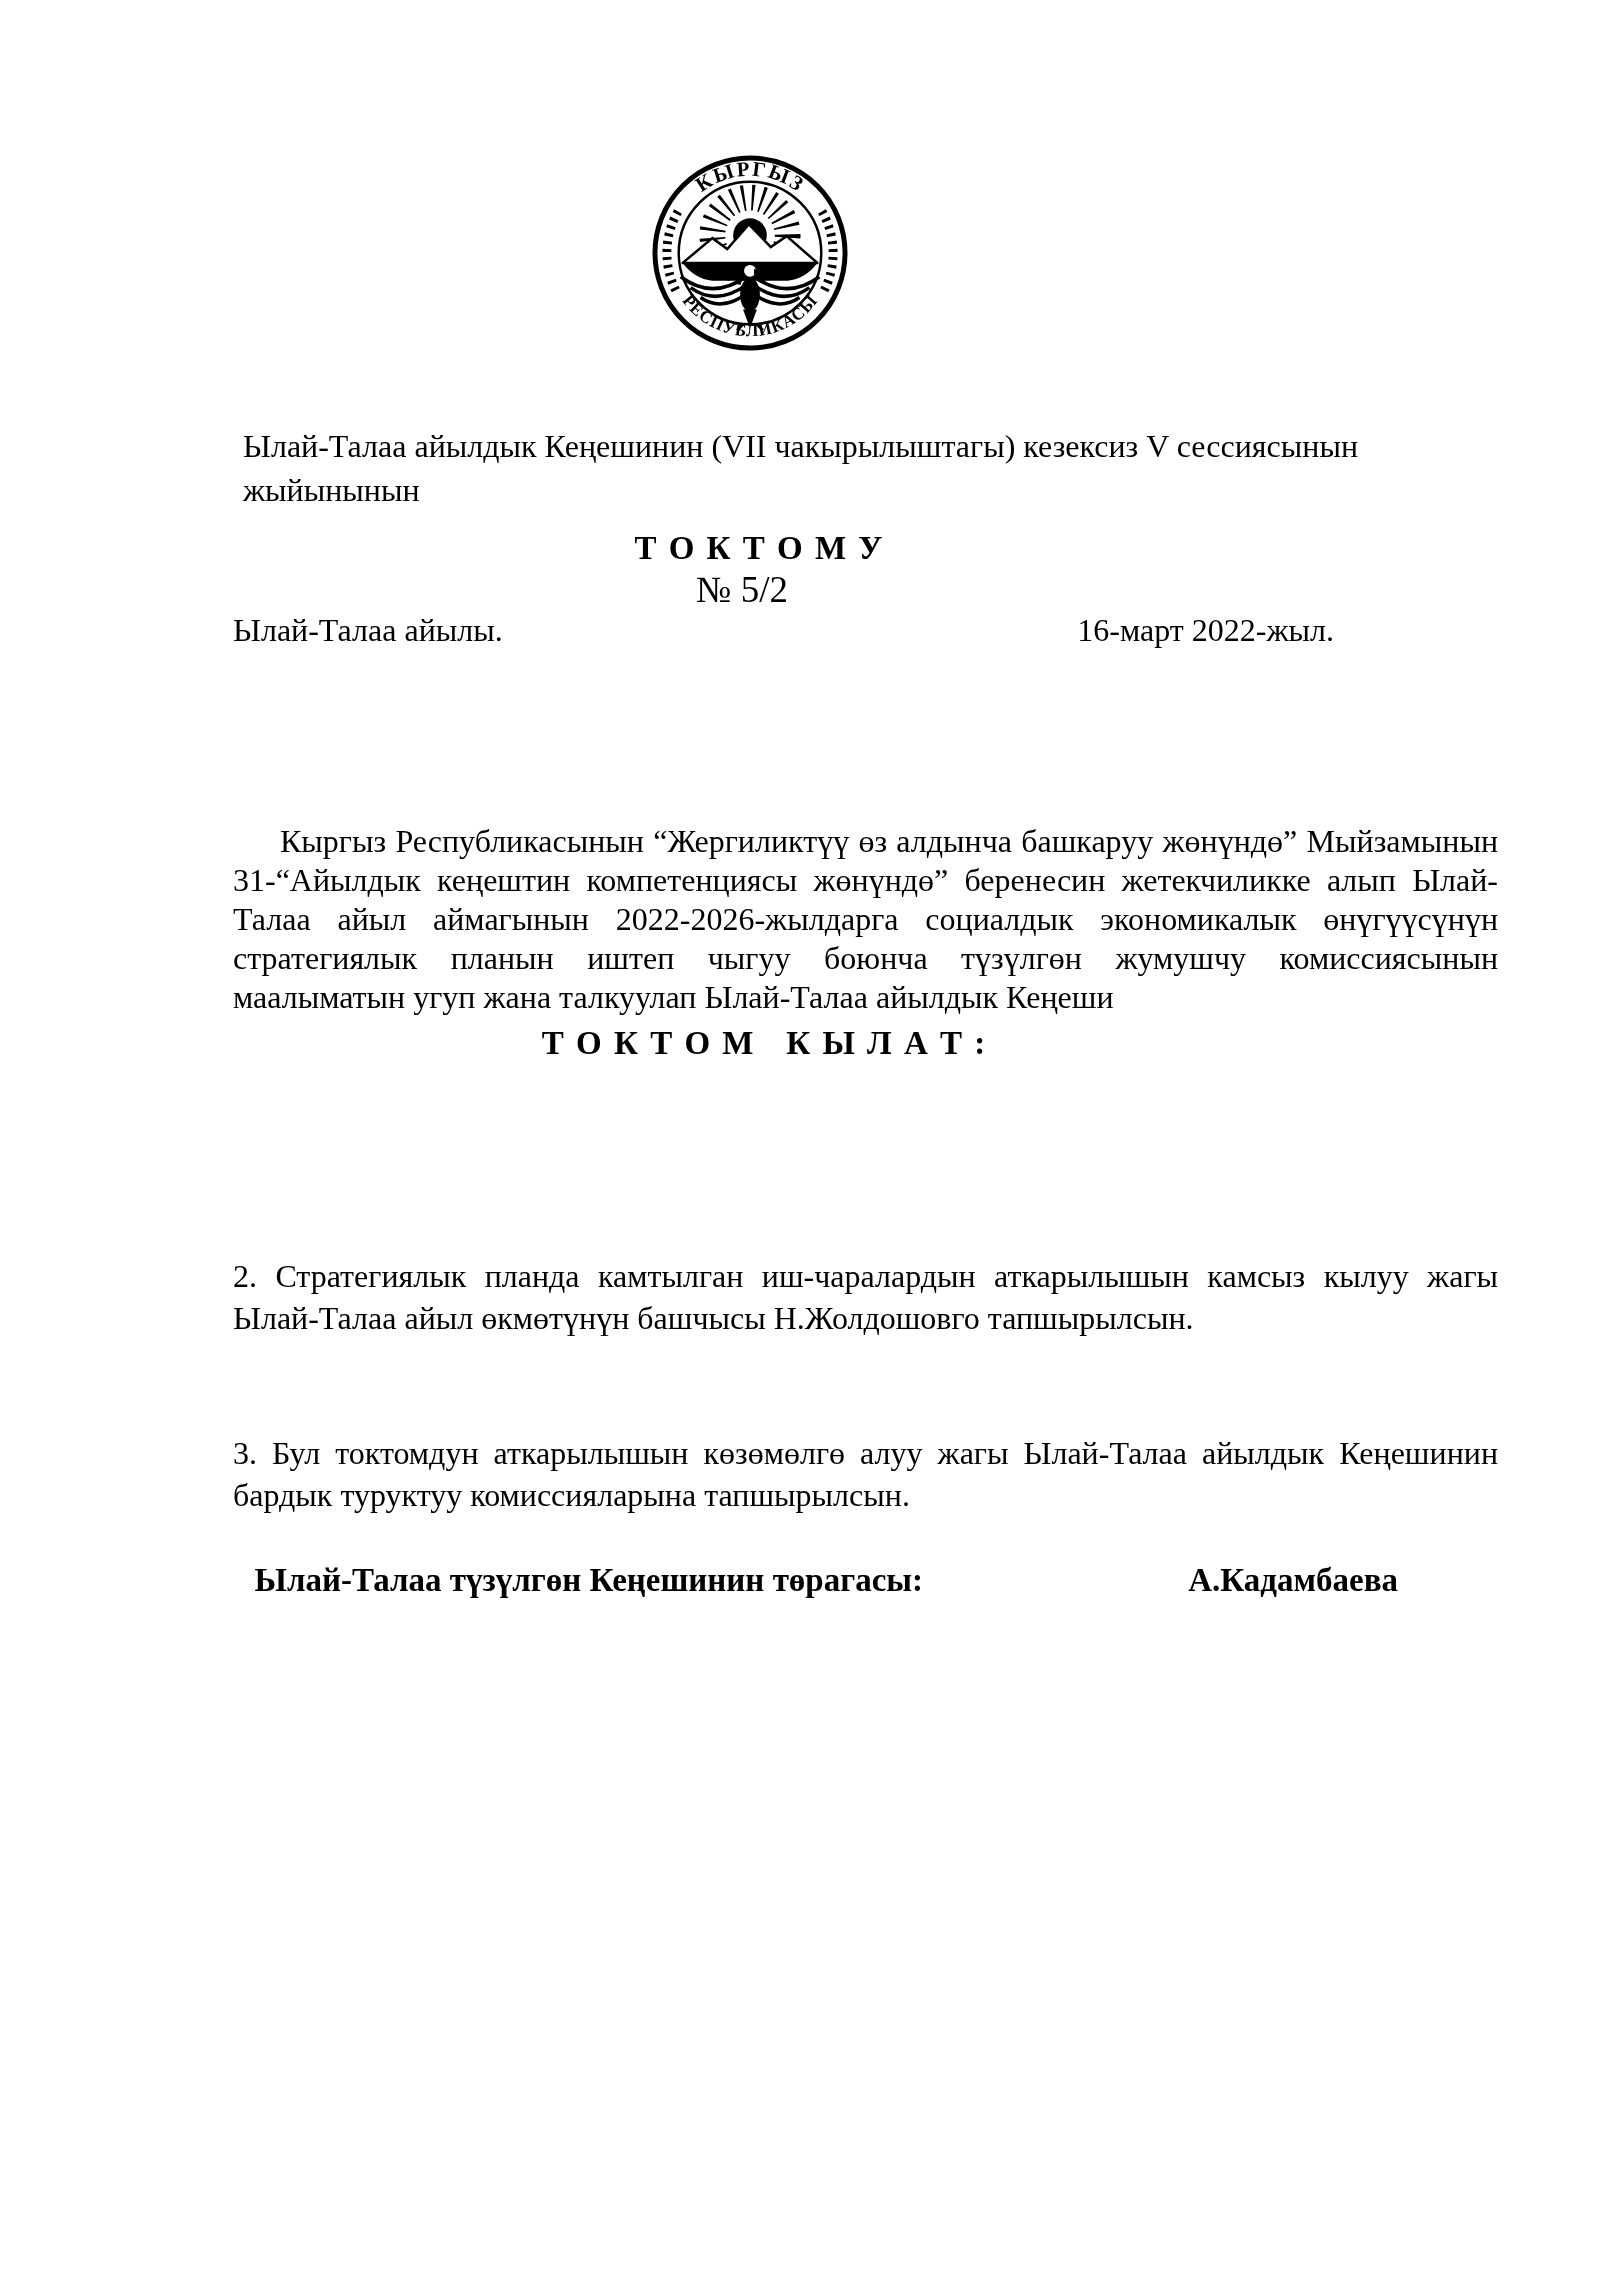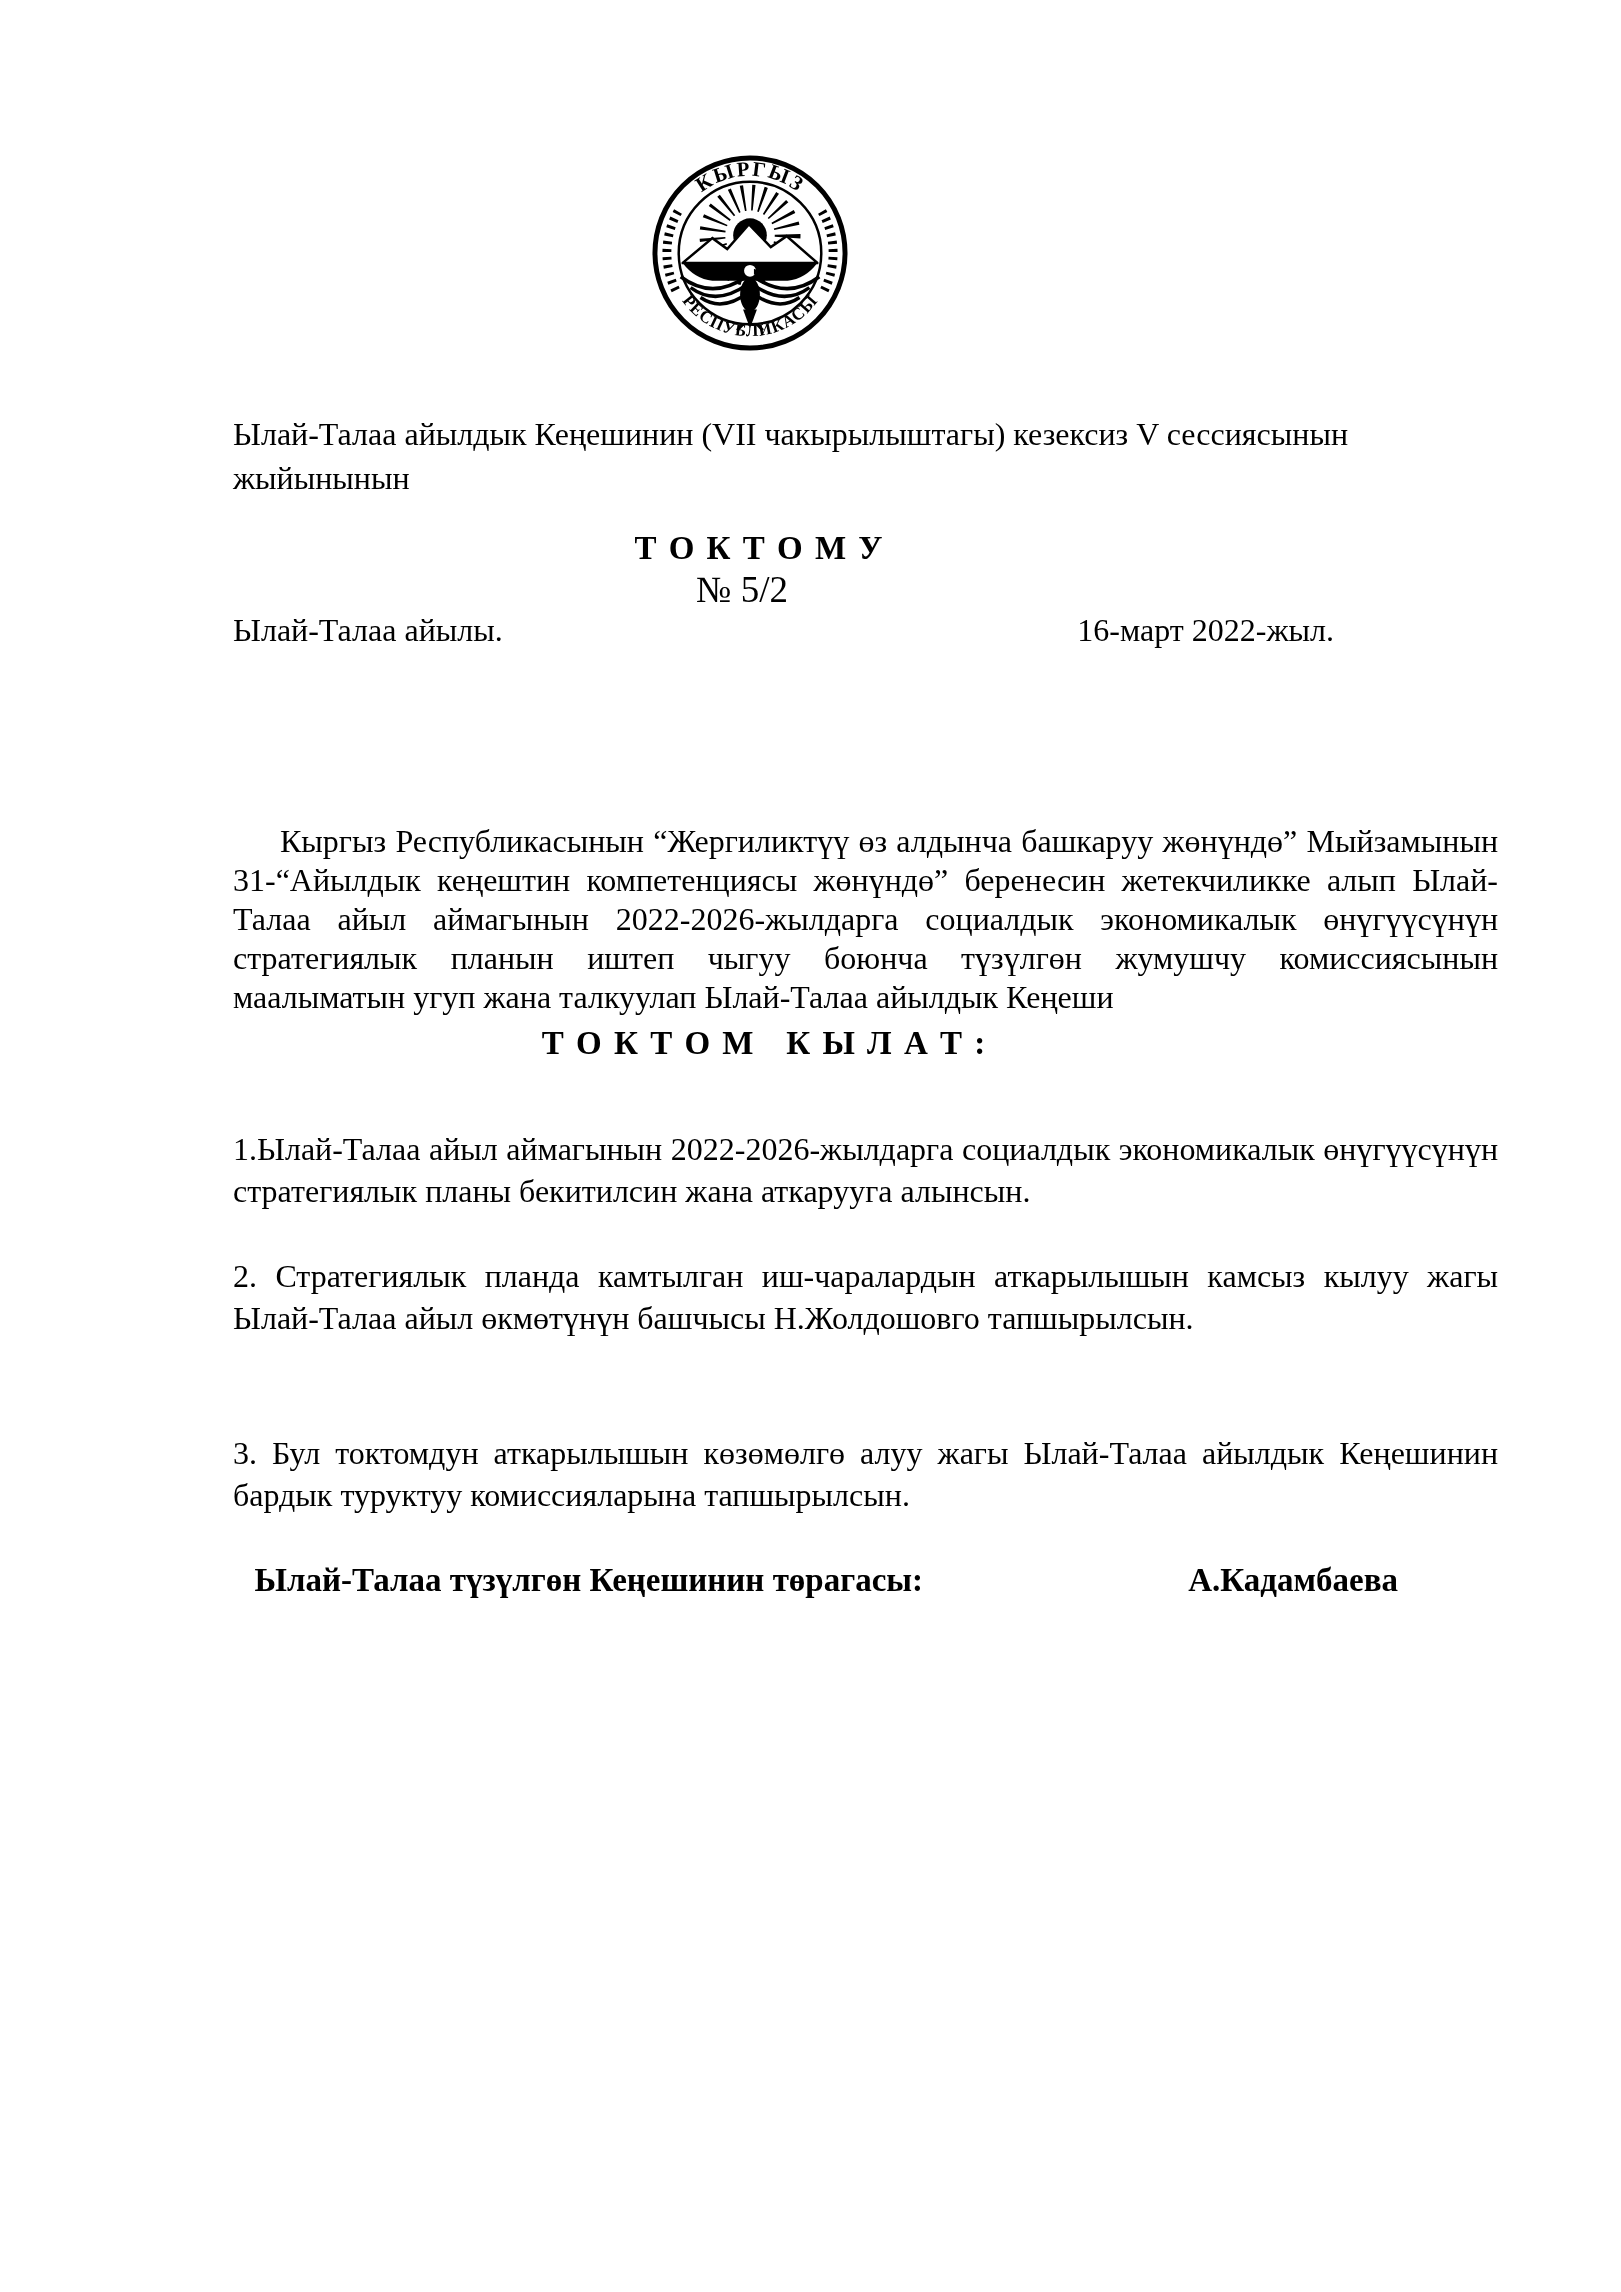--- a/index.html
+++ b/index.html
@@ -21,21 +21,21 @@
   }
   .emblem {
     position: absolute;
     left: 651px;
     top: 149px;
     width: 198px;
     height: 208px;
   }
   .emblem svg { width: 100%; height: 100%; }
 
-  .session-line { top: 380px; line-height: 44px; }
+  .session-line { top: 392px; line-height: 44px; margin-left: 10px; }
 
   .decree-title {
     top: 496px;
     text-align: center;
     padding-right: 212px;
     font-weight: bold;
     font-size: 33px;
     letter-spacing: 2px;
     white-space: pre;
     margin-top: 32px;
@@ -155,21 +155,20 @@
   <div class="block place-date">
     <span class="place">Ылай-Талаа айылы.</span>
     <span class="date">16-март  2022-жыл.</span>
   </div>
 
 
   <p class="block preamble">Кыргыз Республикасынын “Жергиликтүү өз алдынча башкаруу жөнүндө” Мыйзамынын 31-“Айылдык кеңештин компетенциясы жөнүндө” беренесин жетекчиликке алып Ылай-Талаа айыл аймагынын 2022-2026-жылдарга социалдык экономикалык өнүгүүсүнүн стратегиялык планын иштеп чыгуу боюнча түзүлгөн жумушчу комиссиясынын маалыматын угуп жана талкуулап Ылай-Талаа айылдык Кеңеши</p>
 
   <div class="block resolves-heading">Т О К Т О М   К Ы Л А Т :</div>
 
-  <p class="block item item-1">1.Ылай-Талаа  айыл аймагынын 2022-2026-жылдарга социалдык экономикалык өнүгүүсүнүн стратегиялык планы бекитилсин жана аткарууга алынсын.</p>
   <p class="block item item-2">2. Стратегиялык планда камтылган иш-чаралардын аткарылышын камсыз кылуу жагы Ылай-Талаа айыл өкмөтүнүн башчысы Н.Жолдошовго тапшырылсын.</p>
   <p class="block item item-3">3. Бул токтомдун аткарылышын көзөмөлгө алуу жагы Ылай-Талаа айылдык Кеңешинин бардык туруктуу комиссияларына тапшырылсын.</p>
 
   <div class="block signature-row">
     <span>Ылай-Талаа түзүлгөн  Кеңешинин төрагасы:</span>
     <span>А.Кадамбаева</span>
   </div>
 
 </div>
 

